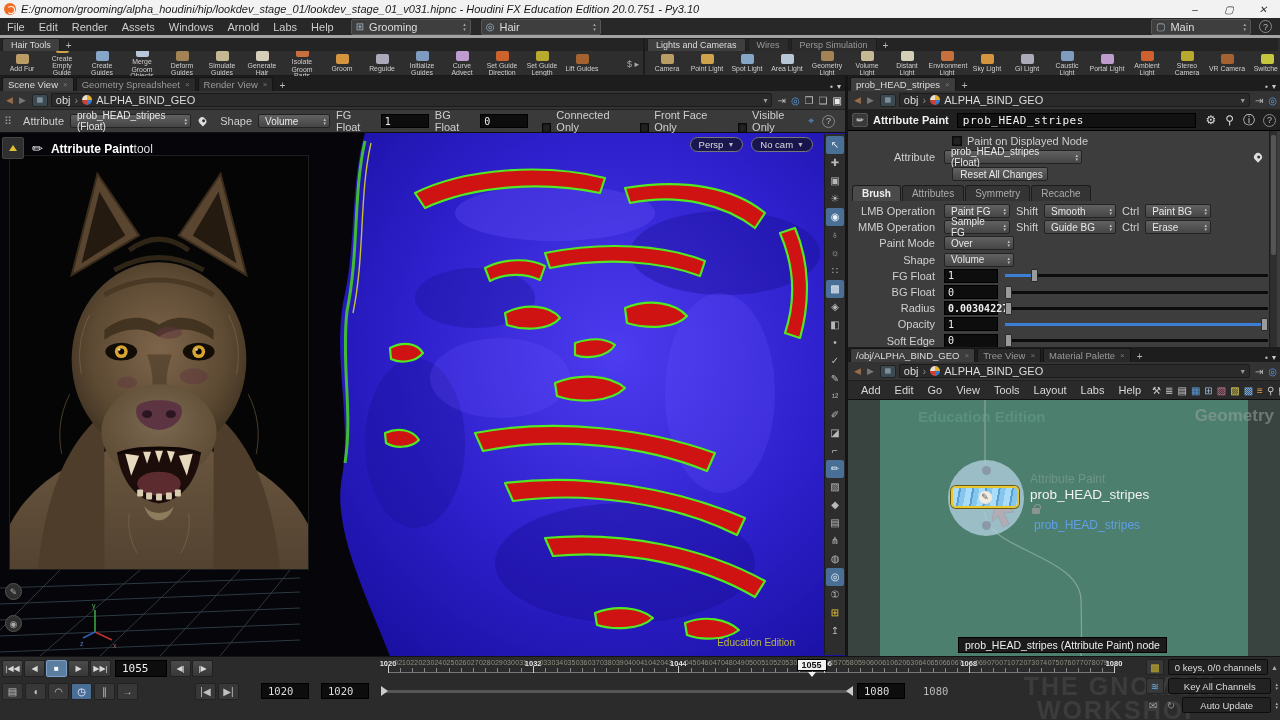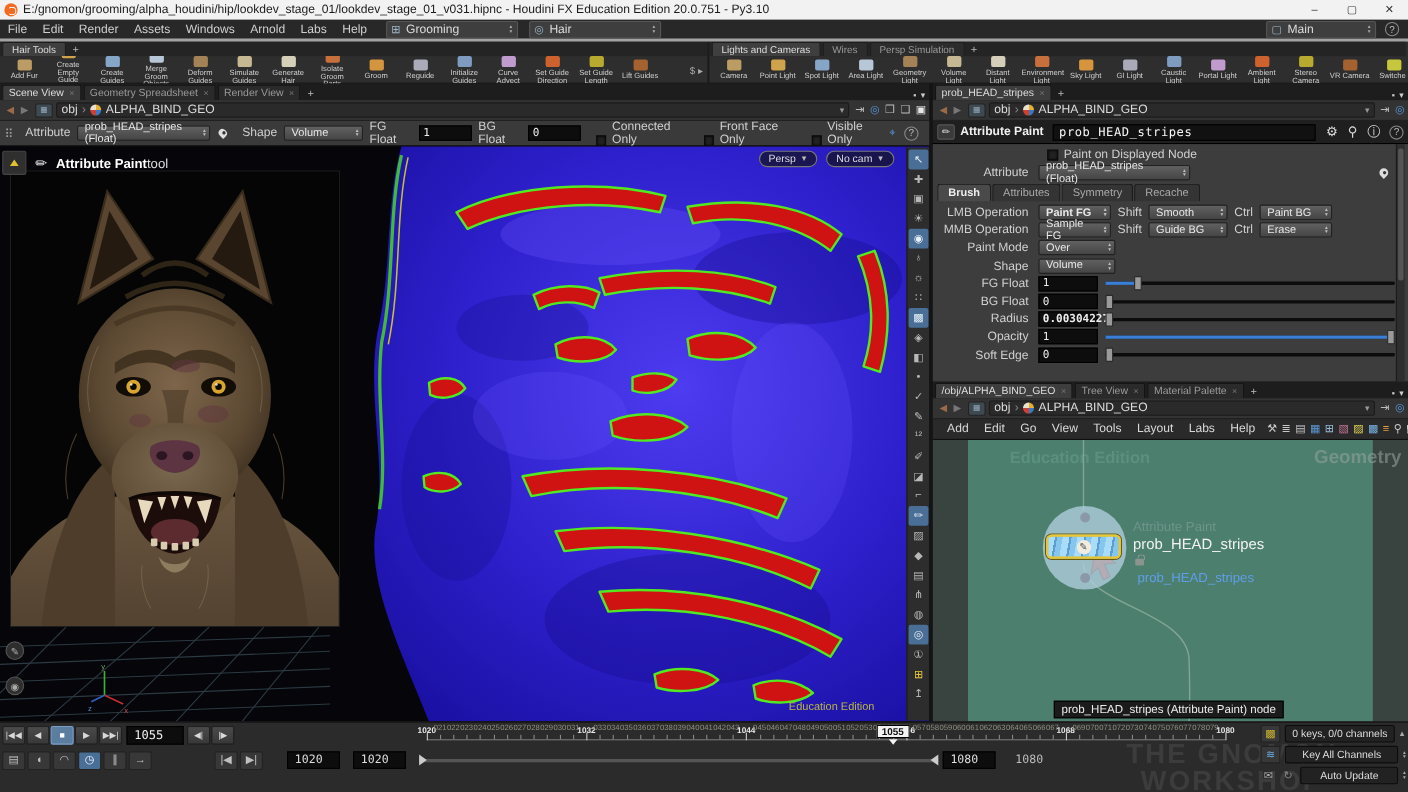--- a/index.html
+++ b/index.html
@@ -4,21 +4,21 @@
 <style>
   html,body{margin:0;padding:0;background:#000;}
   *{box-sizing:border-box;}
   .app{position:relative;width:1280px;height:720px;overflow:hidden;background:#111;
        font-family:"Liberation Sans",sans-serif;color:#c8c8c8;font-size:11px;
        -webkit-user-select:none;user-select:none;}
   .abs{position:absolute;}
 
   
   #titlebar{left:0;top:0;width:1280px;height:18px;background:#f2f2f2;color:#1a1a1a;
-            display:flex;align-items:center;font-size:11px;}
+            display:flex;align-items:center;font-size:11px;font-style:italic;}
   .hlogo{width:12px;height:12px;border-radius:50%;background:#f26b21;margin:0 5px 0 4px;position:relative;}
   .hlogo::after{content:"";position:absolute;left:3px;top:3px;width:6px;height:6px;border-radius:50%;
                 border:1.6px solid #fff;border-left-color:transparent;}
   #titlebar .wtitle{flex:1;white-space:nowrap;overflow:hidden;}
   .wctl{width:34px;text-align:center;color:#333;font-size:10px;cursor:default;}
 
   
   #menubar{left:0;top:18px;width:1280px;height:20px;background:#282828;border-bottom:3px solid #a3a3a3;
            display:flex;align-items:center;}
   .menu-item{padding:0 7px;color:#cfcfcf;}
@@ -727,30 +727,34 @@
       <span class="plabel">Attribute</span>
       <span class="pchip" style="width:138px">
         <span style="flex:1">prob_HEAD_stripes (Float)</span>
         <span class="pstep">
             <span>▴</span>
             <span>▾</span>
           </span>
       </span>
       <span class="pin-shape" style="margin-left:auto;margin-right:18px"></span>
     </div>
+    <div class="prow" style="height:18px">
+      <span style="width:104px"></span>
+      <button class="pchip" style="width:96px;justify-content:center">Reset All Changes</button>
+    </div>
     <div class="ptabs" id="brush-tabs">
         <div class="ptb active">Brush</div>
         <div class="ptb">Attributes</div>
         <div class="ptb">Symmetry</div>
         <div class="ptb">Recache</div>
       </div>
     <div id="op-rows">
         <div class="prow">
           <span class="plabel">LMB Operation</span>
-          <span class="pchip" style="width: 66px; font-weight: bold;">
+          <span class="pchip" style="width: 66px;">
             <span style="flex: 1 1 0%;">Paint FG</span>
             <span class="pstep">
               <span>▴</span>
               <span>▾</span>
             </span>
           </span>
           <span class="ctx">Shift</span>
           <span class="pchip" style="width: 72px;">
             <span style="flex: 1 1 0%;">Smooth</span>
             <span class="pstep">

